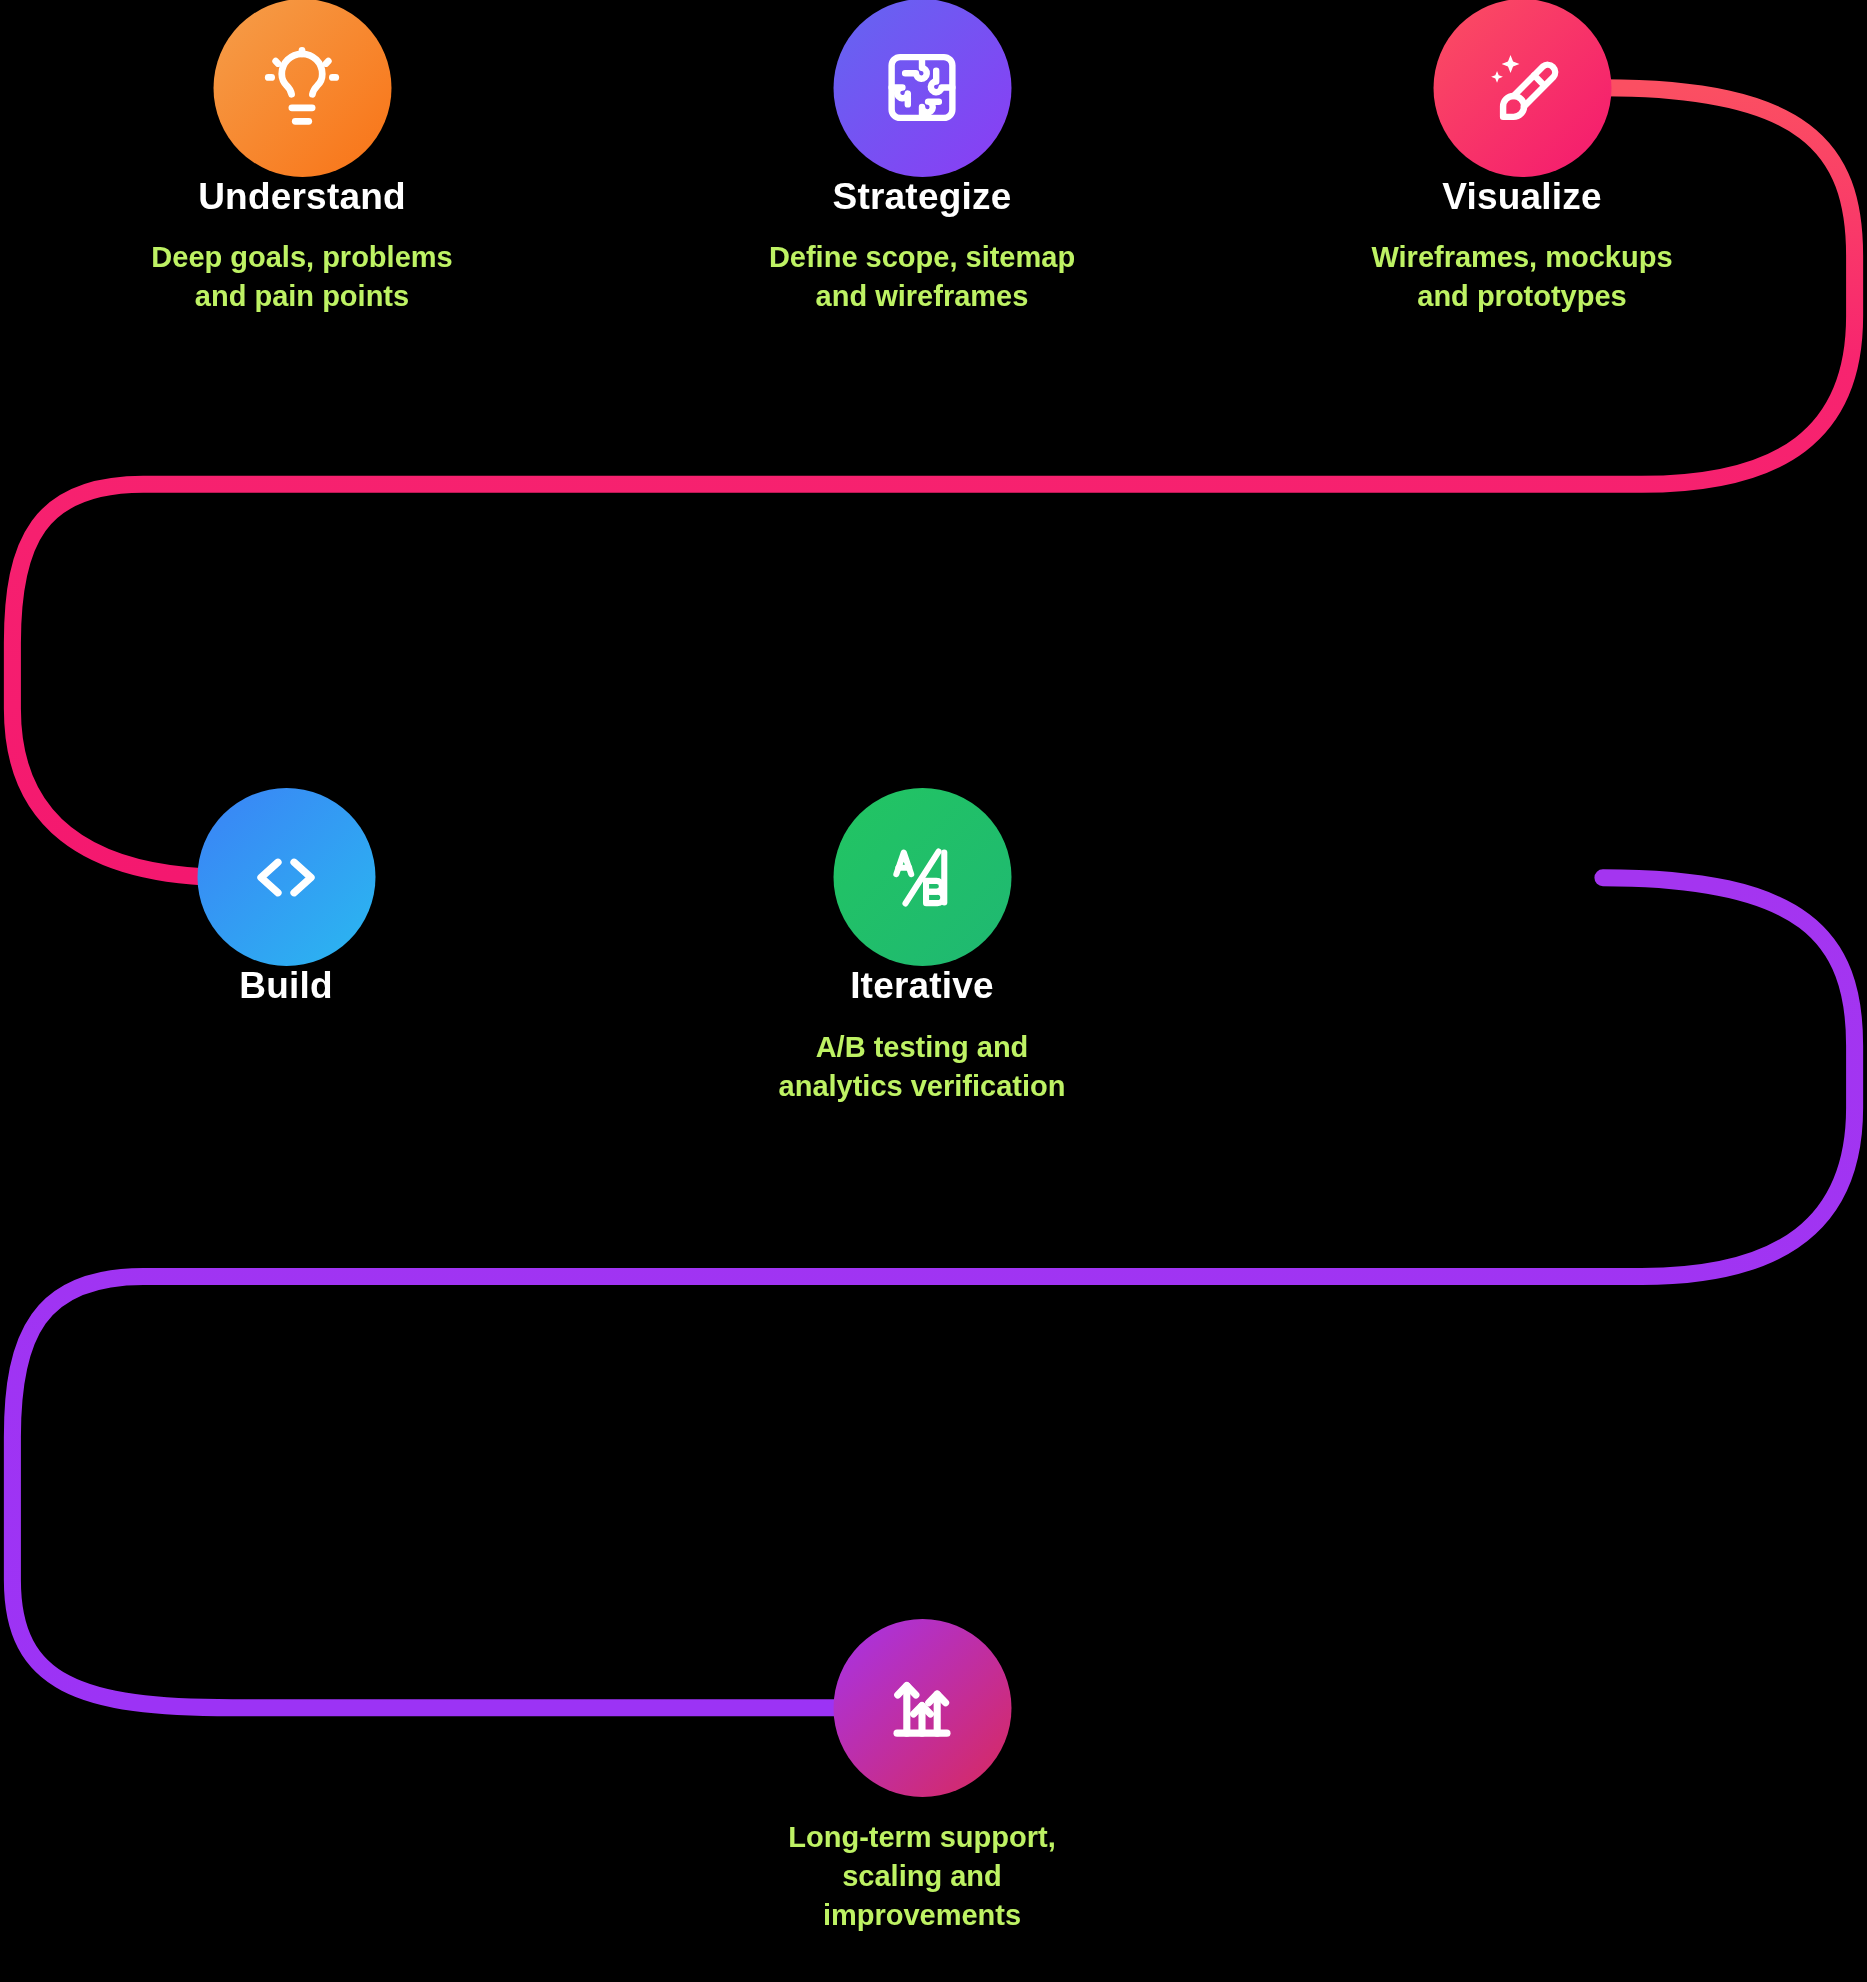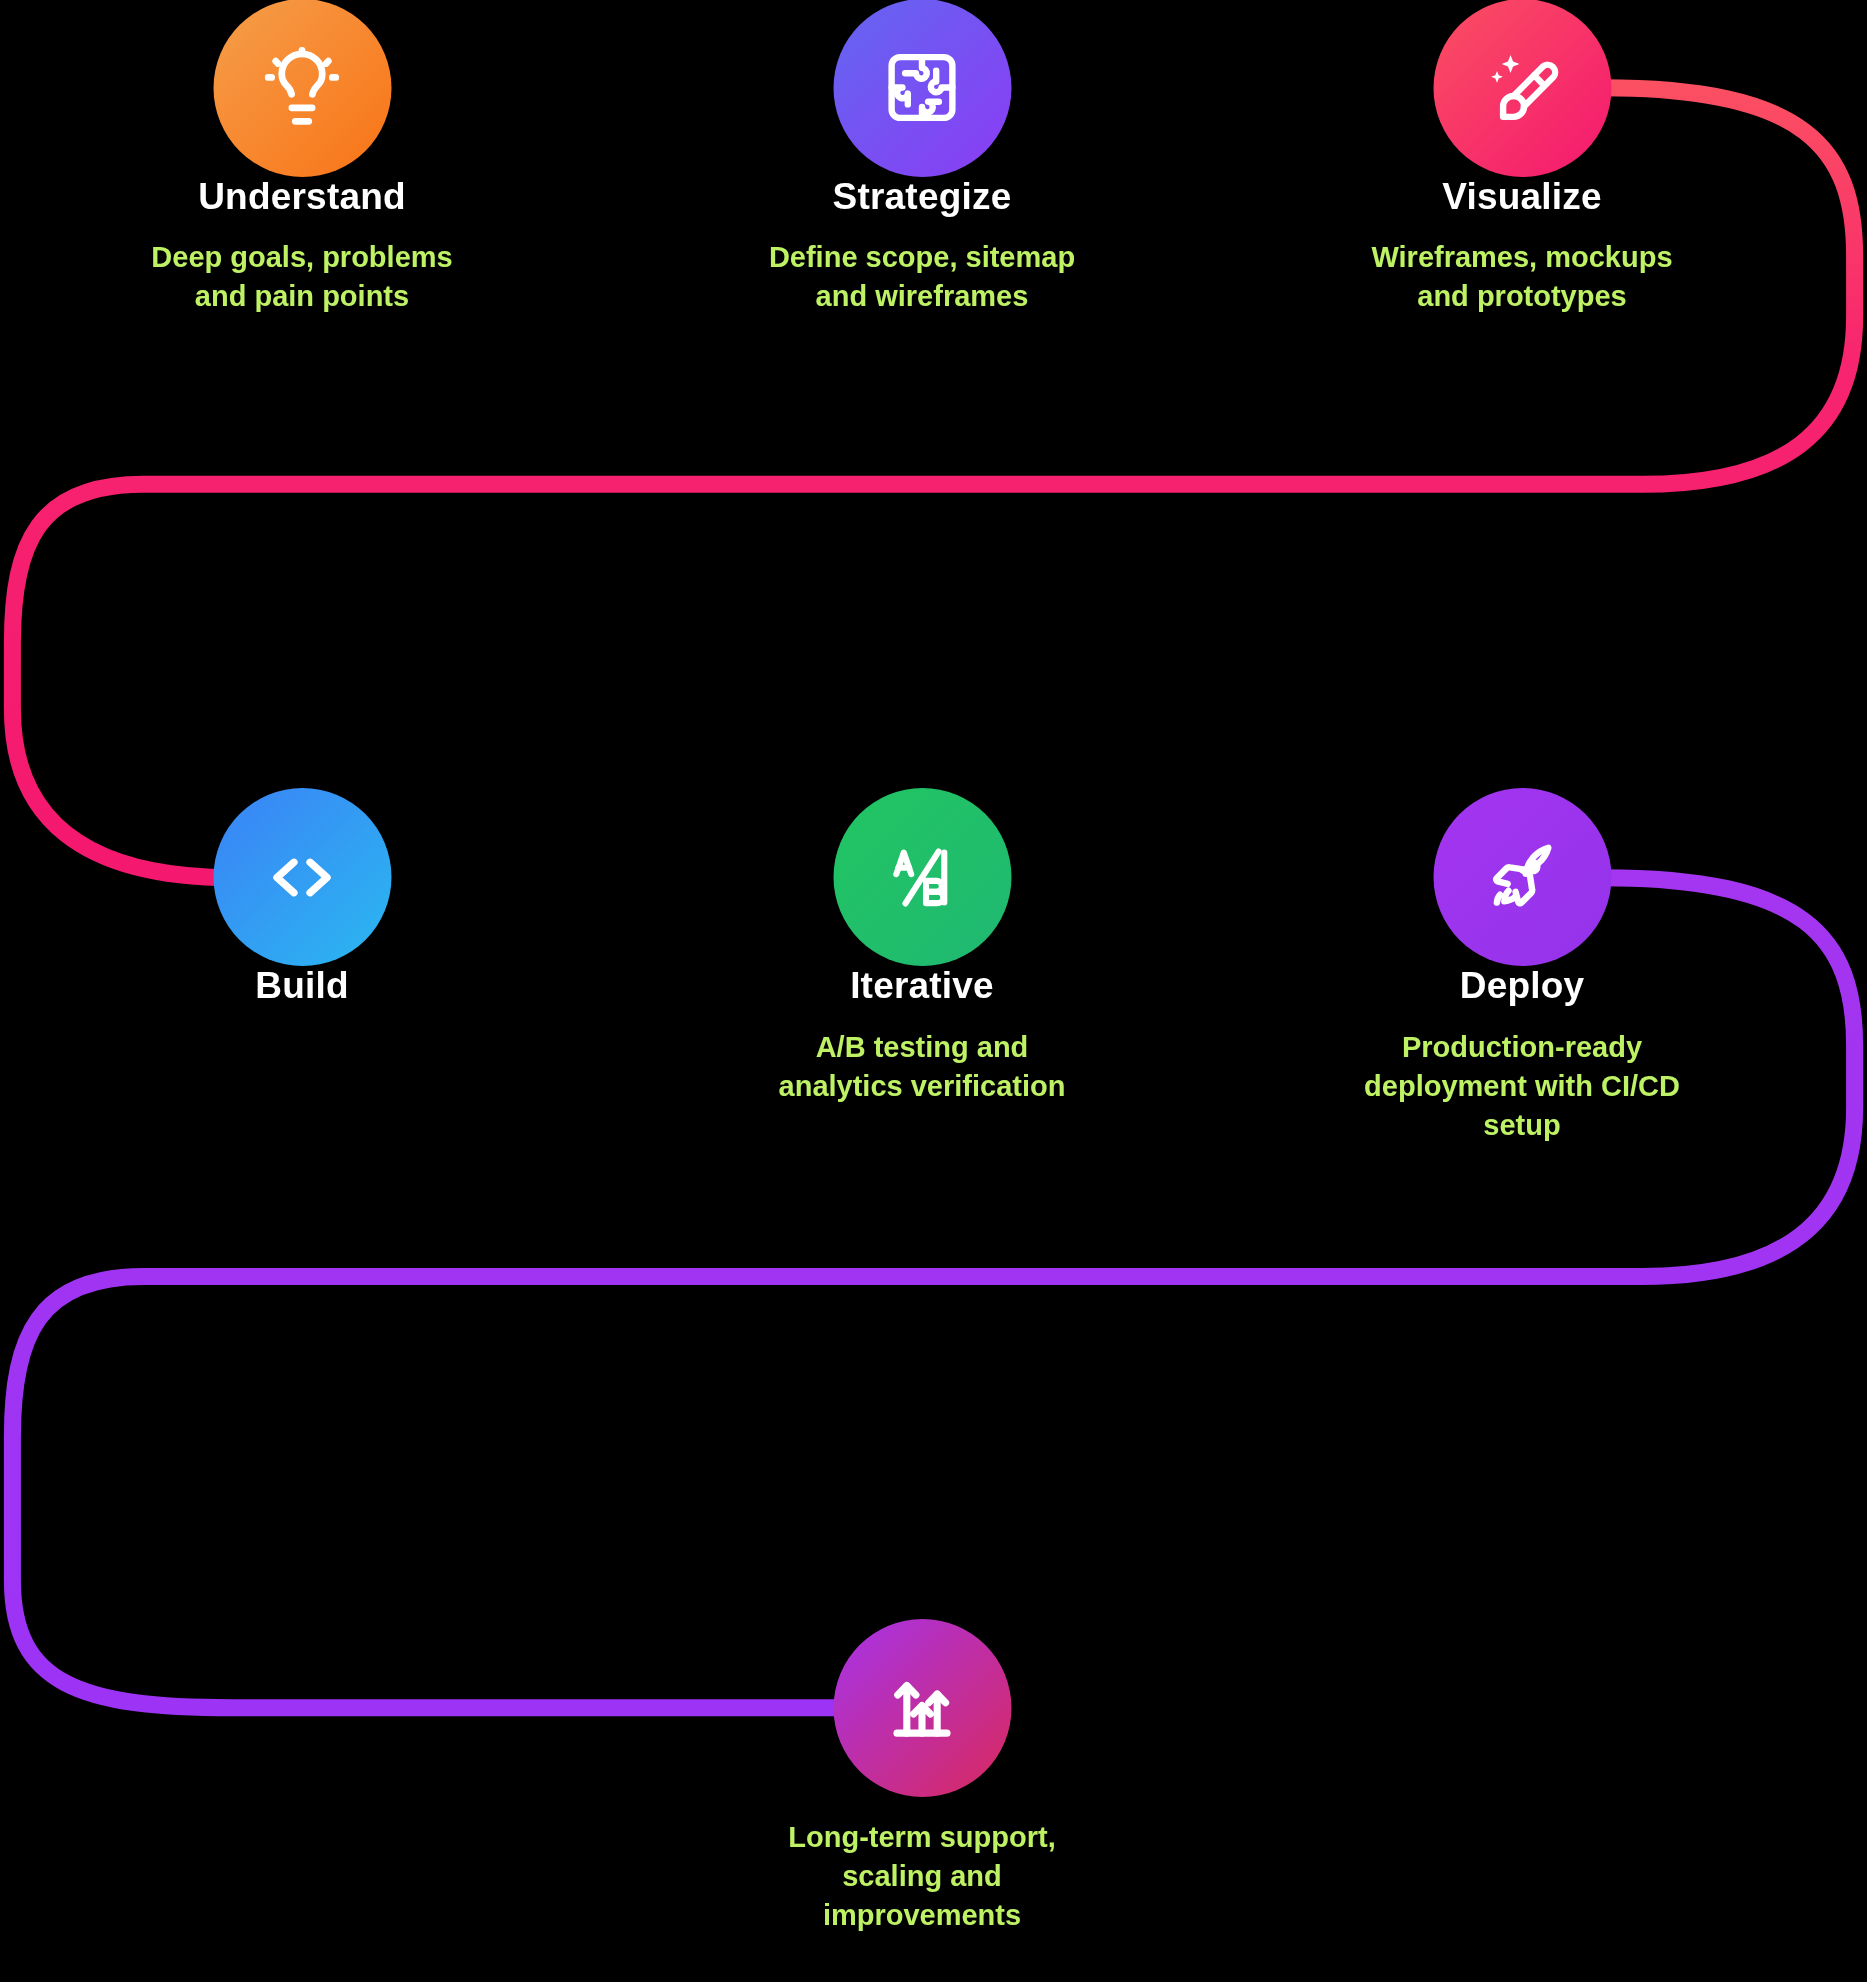--- a/index.html
+++ b/index.html
@@ -153,21 +153,21 @@
           <path d="M12 21v-3.2a1.6 1.6 0 1 0 1.8-1.6H17"></path>
           <path d="M3 12h3.2a1.6 1.6 0 1 0 1.6 1.8V17"></path>
           <path d="M21 12h-3.2a1.6 1.6 0 1 1-1.6-1.8V7"></path>
         </svg>
       </span>
     </div>
     <div class="node-title">Strategize</div>
     <div class="node-desc">Define scope, sitemap and wireframes</div>
   </div>
 
-  <div class="node" style="left:302px; top:788px;text-decoration:underline;">
+  <div class="node" style="left:286px; top:788px;text-decoration:underline;">
     <div class="bubble" style="background:linear-gradient(135deg,#3b82f6 0%,#2ab8f0 100%);">
       <span>
         <svg viewBox="0 0 24 24" fill="none" stroke="#fff" stroke-width="2.2" stroke-linecap="round" stroke-linejoin="round">
           <polyline points="9.6,7.5 4.6,12 9.6,16.5"></polyline>
           <polyline points="14.4,7.5 19.4,12 14.4,16.5"></polyline>
         </svg>
       </span>
     </div>
     <div class="node-title">Build</div>
   </div>
@@ -182,36 +182,20 @@
           <path d="M13.2 13 h3.1 a1.6 1.6 0 0 1 0 3.2 h-3.1z"></path>
           <path d="M13.2 16.2 h3.4 a1.7 1.7 0 0 1 0 3.4 h-3.4z"></path>
           <path d="M16.9 4.3 L7.1 19.7"></path>
         </svg>
       </span>
     </div>
     <div class="node-title">Iterative</div>
     <div class="node-desc">A/B testing and analytics verification</div>
   </div>
 
-  <div class="node" style="left:1522px; top:788px;">
-    <div class="bubble" style="background:linear-gradient(135deg,#a435f0 0%,#9333ea 100%);">
-      <span>
-        <svg viewBox="0 0 24 24" fill="none" stroke="#fff" stroke-width="1.9" stroke-linecap="round" stroke-linejoin="round">
-          <path d="M13.1 10.9 a9.4 9.4 0 0 1 6.7 -7.7 a9.4 9.4 0 0 1 -7.7 6.7"></path>
-          <path d="M12.3 9.6 L8.4 9.0 a1.1 1.1 0 0 0 -1.0 .3 L4.5 12.2 a.55 .55 0 0 0 .25 .92 l3.0 .78"></path>
-          <path d="M14.4 11.7 L15.0 15.6 a1.1 1.1 0 0 1 -.3 1.0 L11.8 19.5 a.55 .55 0 0 1 -.92 -.25 l-.78 -3.0"></path>
-          <circle cx="15.2" cy="8.8" r="1.35"></circle>
-          <path d="M8.0 15.9 c-1.0 1.0 -1.25 3.15 -1.25 3.15 s2.15 -.25 3.15 -1.25"></path>
-          <path d="M5.5 17.1 c-.8 .8 -.95 2.3 -.95 2.3"></path>
-        </svg>
-      </span>
-    </div>
-    <div class="node-title">Deploy</div>
-    <div class="node-desc">Production-ready deployment with CI/CD setup</div>
-  </div>
 
   <div class="node" style="left:922px; top:1619px;">
     <div class="bubble" style="background:linear-gradient(135deg,#a633e9 0%,#d9295c 100%);">
       <span>
         <svg viewBox="0 0 24 24" fill="none" stroke="#fff" stroke-width="2.1" stroke-linecap="round" stroke-linejoin="round">
           <path d="M4.6 19.3 H19.4"></path>
           <path d="M7.5 19.3 V5.3"></path>
             <polyline points="4.8,8.0 7.5,5.2 10.2,8.0"></polyline>
           <path d="M12.0 19.3 V11.2"></path>
             <polyline points="9.5,13.6 12.0,11.1 14.5,13.6"></polyline>

